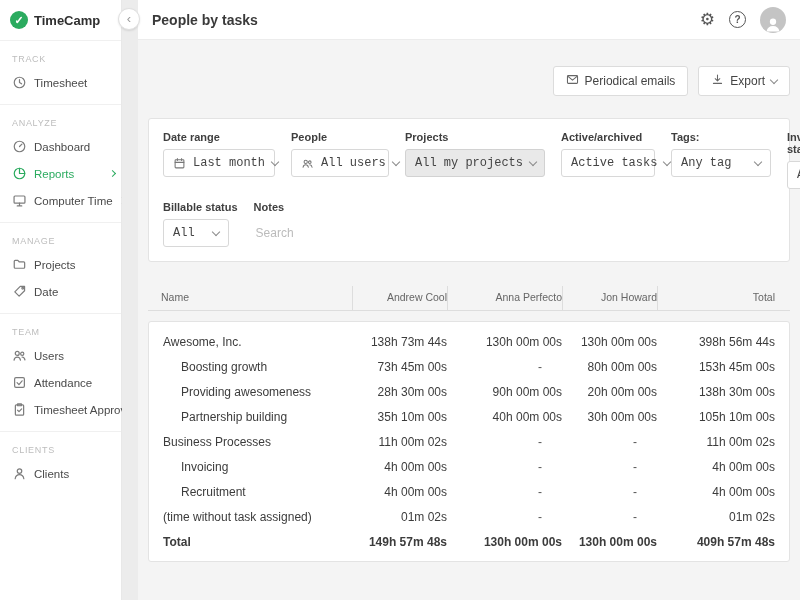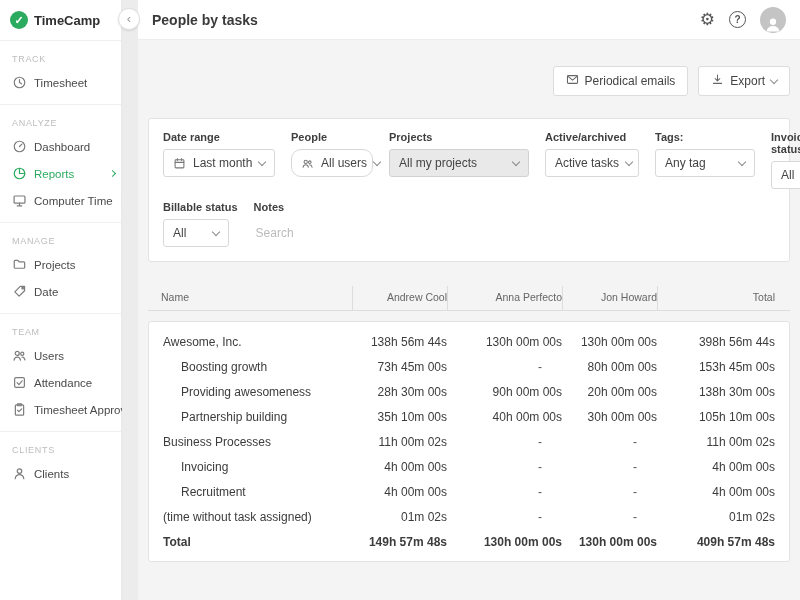--- a/index.html
+++ b/index.html
@@ -44,26 +44,26 @@
   .btn { display:flex; align-items:center; gap:6px; background:#fff; border:1px solid #dcdcdc; border-radius:3px; padding:6px 12px; font-size:12px; color:#444; cursor:pointer; }
   .btn svg { width:13px; height:13px; color:#666; }
   .caret { width:6px; height:6px; border-right:1.4px solid #8a8a8a; border-bottom:1.4px solid #8a8a8a; transform:rotate(45deg); margin-top:-3px; flex:none; }
 
   
   .filters-card { background:#fff; border:1px solid #e3e3e3; border-radius:3px; margin-top:22px; padding:12px 14px 14px; }
   .filters-row { display:flex; gap:16px; align-items:flex-start; }
   .filters-row + .filters-row { margin-top:12px; }
   .filter-group { display:flex; flex-direction:column; gap:6px; }
   .filter-label { font-size:11px; font-weight:bold; color:#3f3f3f; }
-  .select { display:flex; align-items:center; gap:7px; border:1px solid #d8d8d8; border-radius:3px; padding:6px 9px; font-size:12px; color:#444; background:#fff; cursor:pointer; white-space:nowrap; }
+  .select { display:flex; align-items:center; gap:7px; border:1px solid #d8d8d8; border-radius:3px; padding:6px 9px; font-size:12px; color:#444; background:#fff; cursor:pointer; white-space:nowrap;font-family:Liberation Mono, monospace; }
   .select .caret { margin-left:auto; }
   .select.muted { background:#e9e9e9; border-color:#d2d2d2; }
   .select .lead-icon { width:13px; height:13px; color:#777; flex:none; }
   .select .lead-icon svg { width:13px; height:13px; display:block; }
-  .w-date { width:112px; } .w-people { width:82px;border-radius:10px; } .w-projects { width:140px; }
+  .w-date { width:112px; } .w-people { width:98px; } .w-projects { width:140px; }
   .w-active { width:94px; } .w-tags { width:100px;text-align:center; } .w-small { width:66px; }
   .search-input { border:none; outline:none; background:transparent; font-size:12px; color:#444; padding:7px 2px; width:120px; }
   .search-input::placeholder { color:#bbb; }
 
   
   .tgrid { display:grid; grid-template-columns:1fr 95px 115px 95px 118px; align-items:center; }
   .table-head { margin-top:24px; padding:0 15px 0 9px; border-bottom:1px solid #ddd; }
   .table-head .col { font-size:10.5px; color:#666; text-align:right; padding:5px 0 7px 8px; border-left:1px solid #ddd; }
   .table-head .col-name { text-align:left; border-left:none; padding-left:4px; }
   .table-card { background:#fff; border:1px solid #e3e3e3; border-radius:3px; margin-top:10px; padding:7px 0; }
@@ -318,21 +318,21 @@
         <span class="col col-name">Name</span>
         <span class="col">Andrew Cool</span>
         <span class="col">Anna Perfecto</span>
         <span class="col">Jon Howard</span>
         <span class="col">Total</span>
       </div>
 
       <div class="table-card">
         <div class="tgrid trow">
           <span class="name">Awesome, Inc.</span>
-          <span class="num">138h 56m 44s</span>
+          <span class="num">138h 73m 44s</span>
           <span class="num">130h 00m 00s</span>
           <span class="num">130h 00m 00s</span>
           <span class="num">398h 56m 44s</span>
         </div>
         <div class="tgrid trow sub">
           <span class="name">Boosting growth</span>
           <span class="num">73h 45m 00s</span>
           <span class="num dash">-</span>
           <span class="num">80h 00m 00s</span>
           <span class="num">153h 45m 00s</span>

